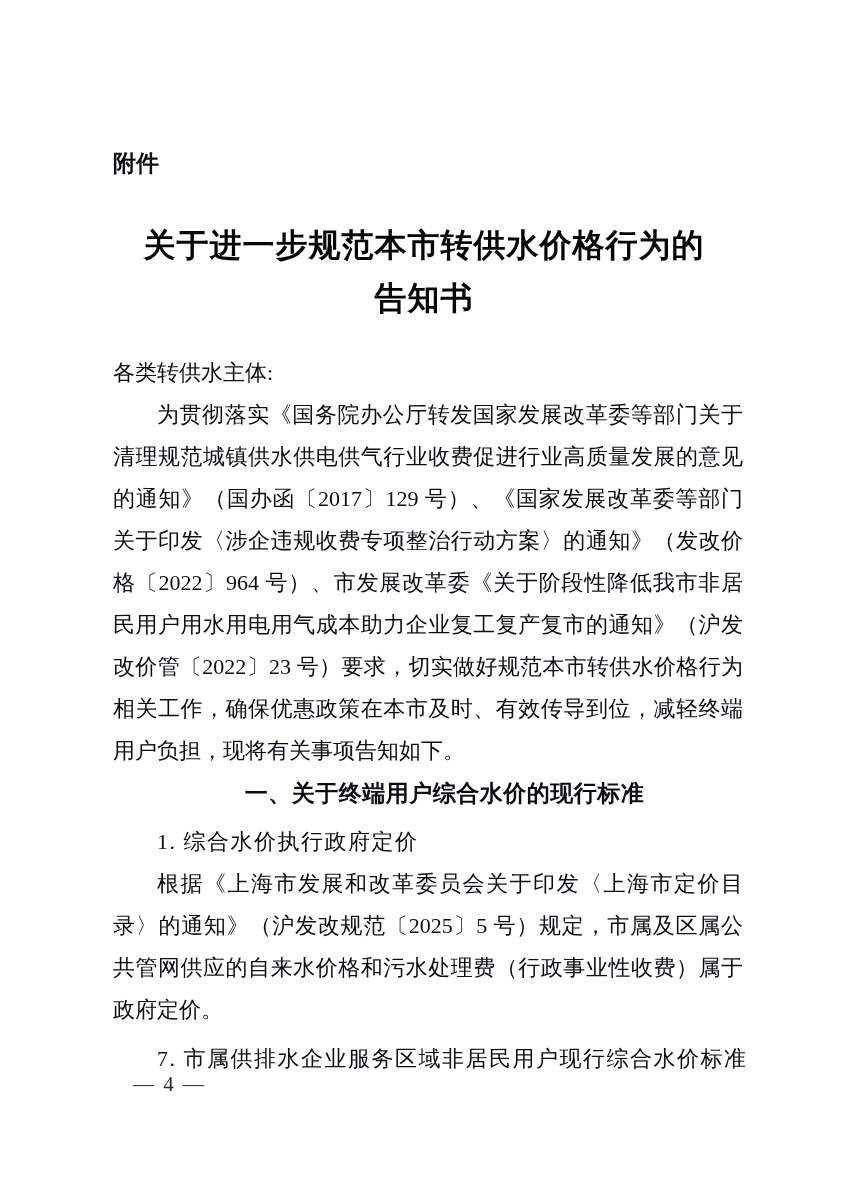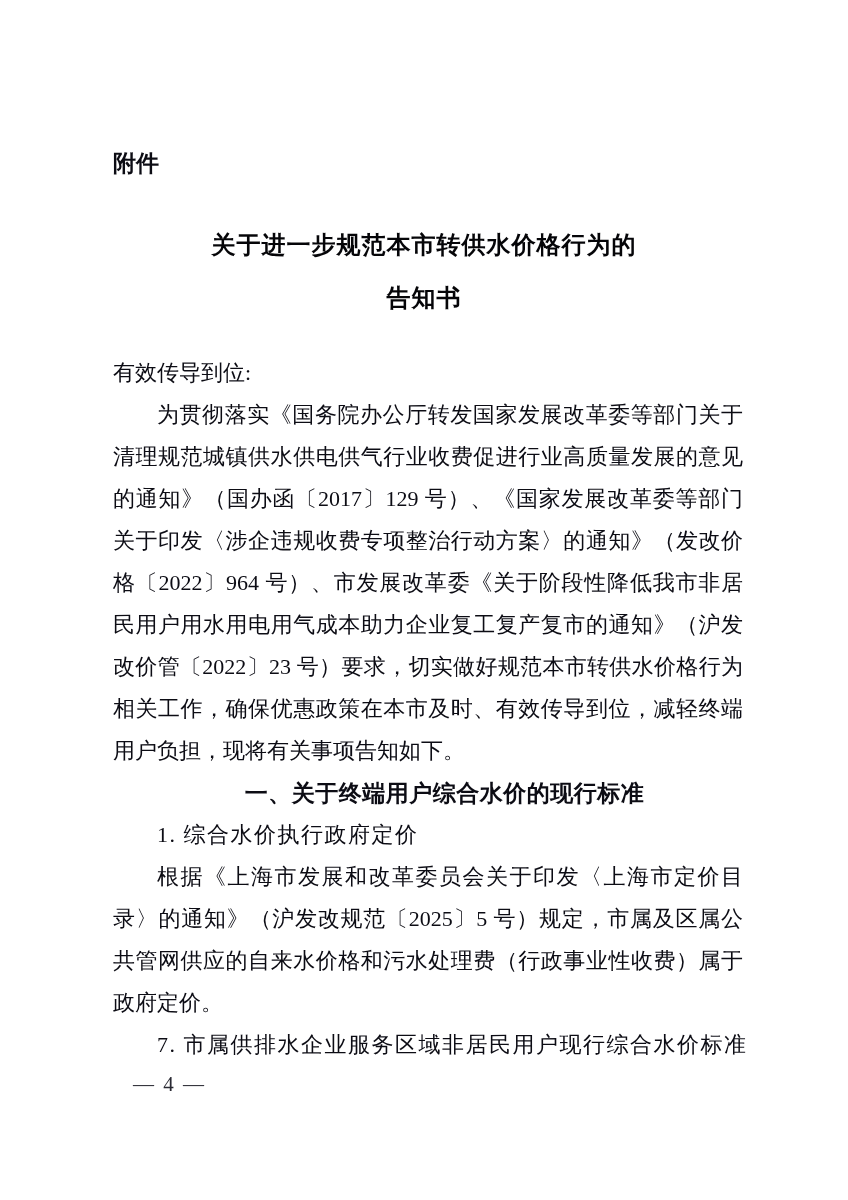--- a/index.html
+++ b/index.html
@@ -26,21 +26,21 @@
     line-height: 33px;
     color: #0c0c14;
   }
   .doc-title {
     position: absolute;
     left: 109px;
     top: 219px;
     width: 630px;
     text-align: center;
     font-weight: bold;
-    font-size: 24px;
+    font-size: 32px;
     line-height: 53px;
     letter-spacing: 1px;
     color: #050508;
   }
   .body-text {
     position: absolute;
     left: 113px;
     top: 352px;
     width: 630px;
     font-size: 22px;
@@ -61,20 +61,21 @@
     text-indent: 33px;
     text-align: center;
     letter-spacing: 0.5px;
     white-space: nowrap;
   }
   .sub-item {
     text-indent: 2em;
     text-align: left;
     letter-spacing: 1.5px;
     white-space: nowrap;
+    margin-top: 7px;
   }
   .page-number {
     position: absolute;
     left: 133px;
     top: 1069px;
     font-size: 21px;
     line-height: 30px;
     letter-spacing: 2px;
     color: #2a2a33;
   }
@@ -85,21 +86,21 @@
 <div class="page">
 
   <div class="attachment-label">附件</div>
 
   <div class="doc-title">
     <div>关于进一步规范本市转供水价格行为的</div>
     <div>告知书</div>
   </div>
 
   <div class="body-text">
-    <div class="salutation">有效传导到位:</div>
+    <div class="salutation">各类转供水主体:</div>
 
     <div class="para">为贯彻落实《国务院办公厅转发国家发展改革委等部门关于清理规范城镇供水供电供气行业收费促进行业高质量发展的意见的通知》（国办函〔2017〕129 号）、《国家发展改革委等部门关于印发〈涉企违规收费专项整治行动方案〉的通知》（发改价格〔2022〕964 号）、市发展改革委《关于阶段性降低我市非居民用户用水用电用气成本助力企业复工复产复市的通知》（沪发改价管〔2022〕23 号）要求，切实做好规范本市转供水价格行为相关工作，确保优惠政策在本市及时、有效传导到位，减轻终端用户负担，现将有关事项告知如下。</div>
 
     <div class="section-heading">一、关于终端用户综合水价的现行标准</div>
 
     <div class="sub-item">1. 综合水价执行政府定价</div>
 
     <div class="para">根据《上海市发展和改革委员会关于印发〈上海市定价目录〉的通知》（沪发改规范〔2025〕5 号）规定，市属及区属公共管网供应的自来水价格和污水处理费（行政事业性收费）属于政府定价。</div>
 
     <div class="sub-item">7. 市属供排水企业服务区域非居民用户现行综合水价标准</div>

